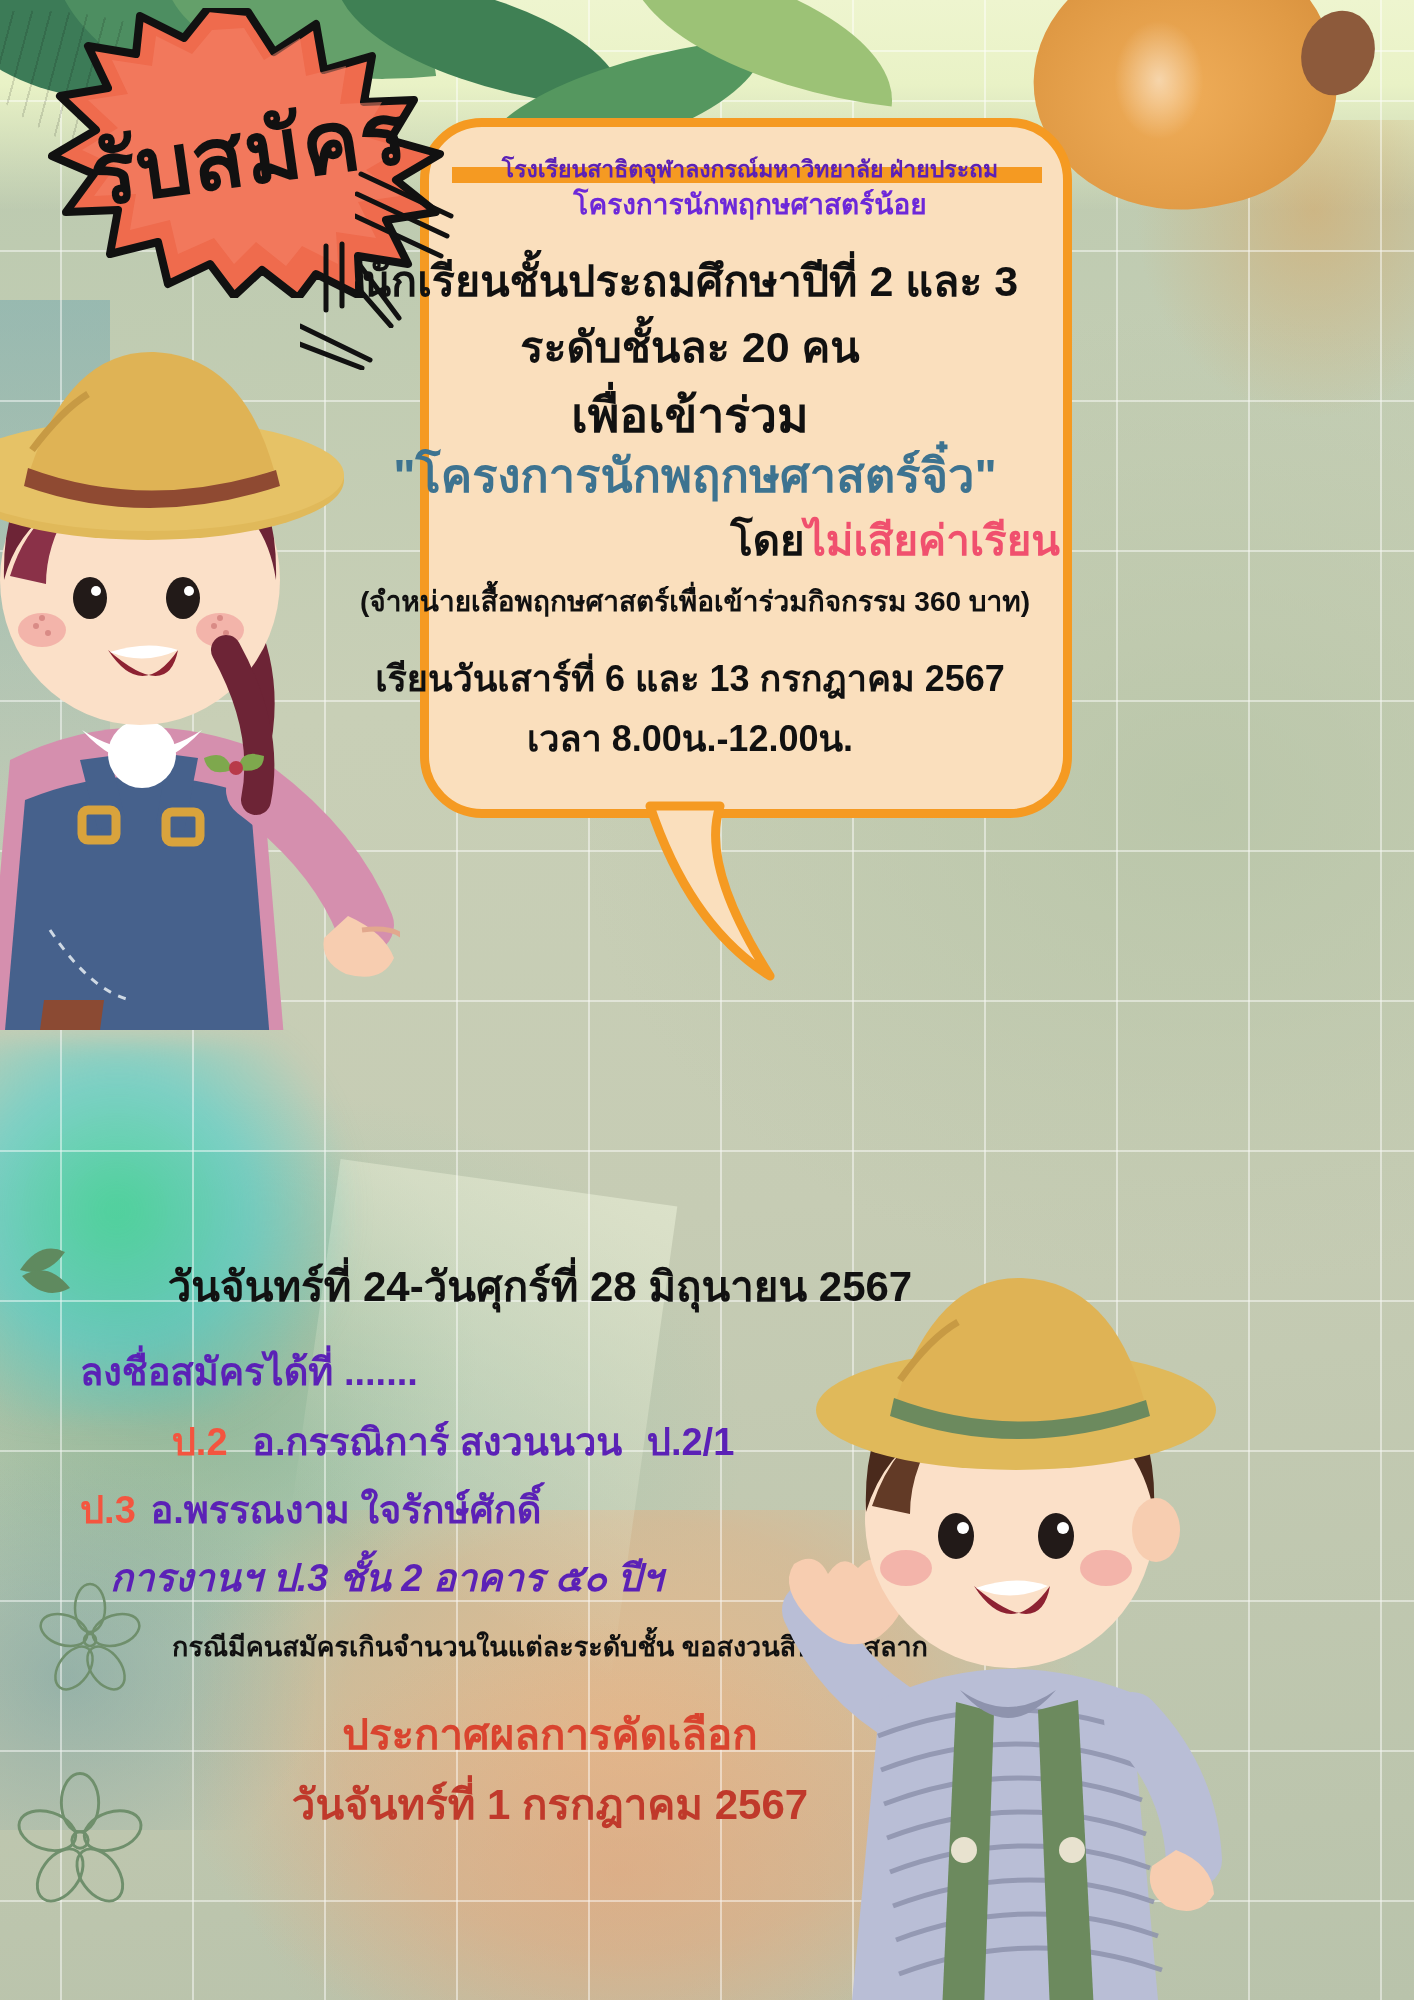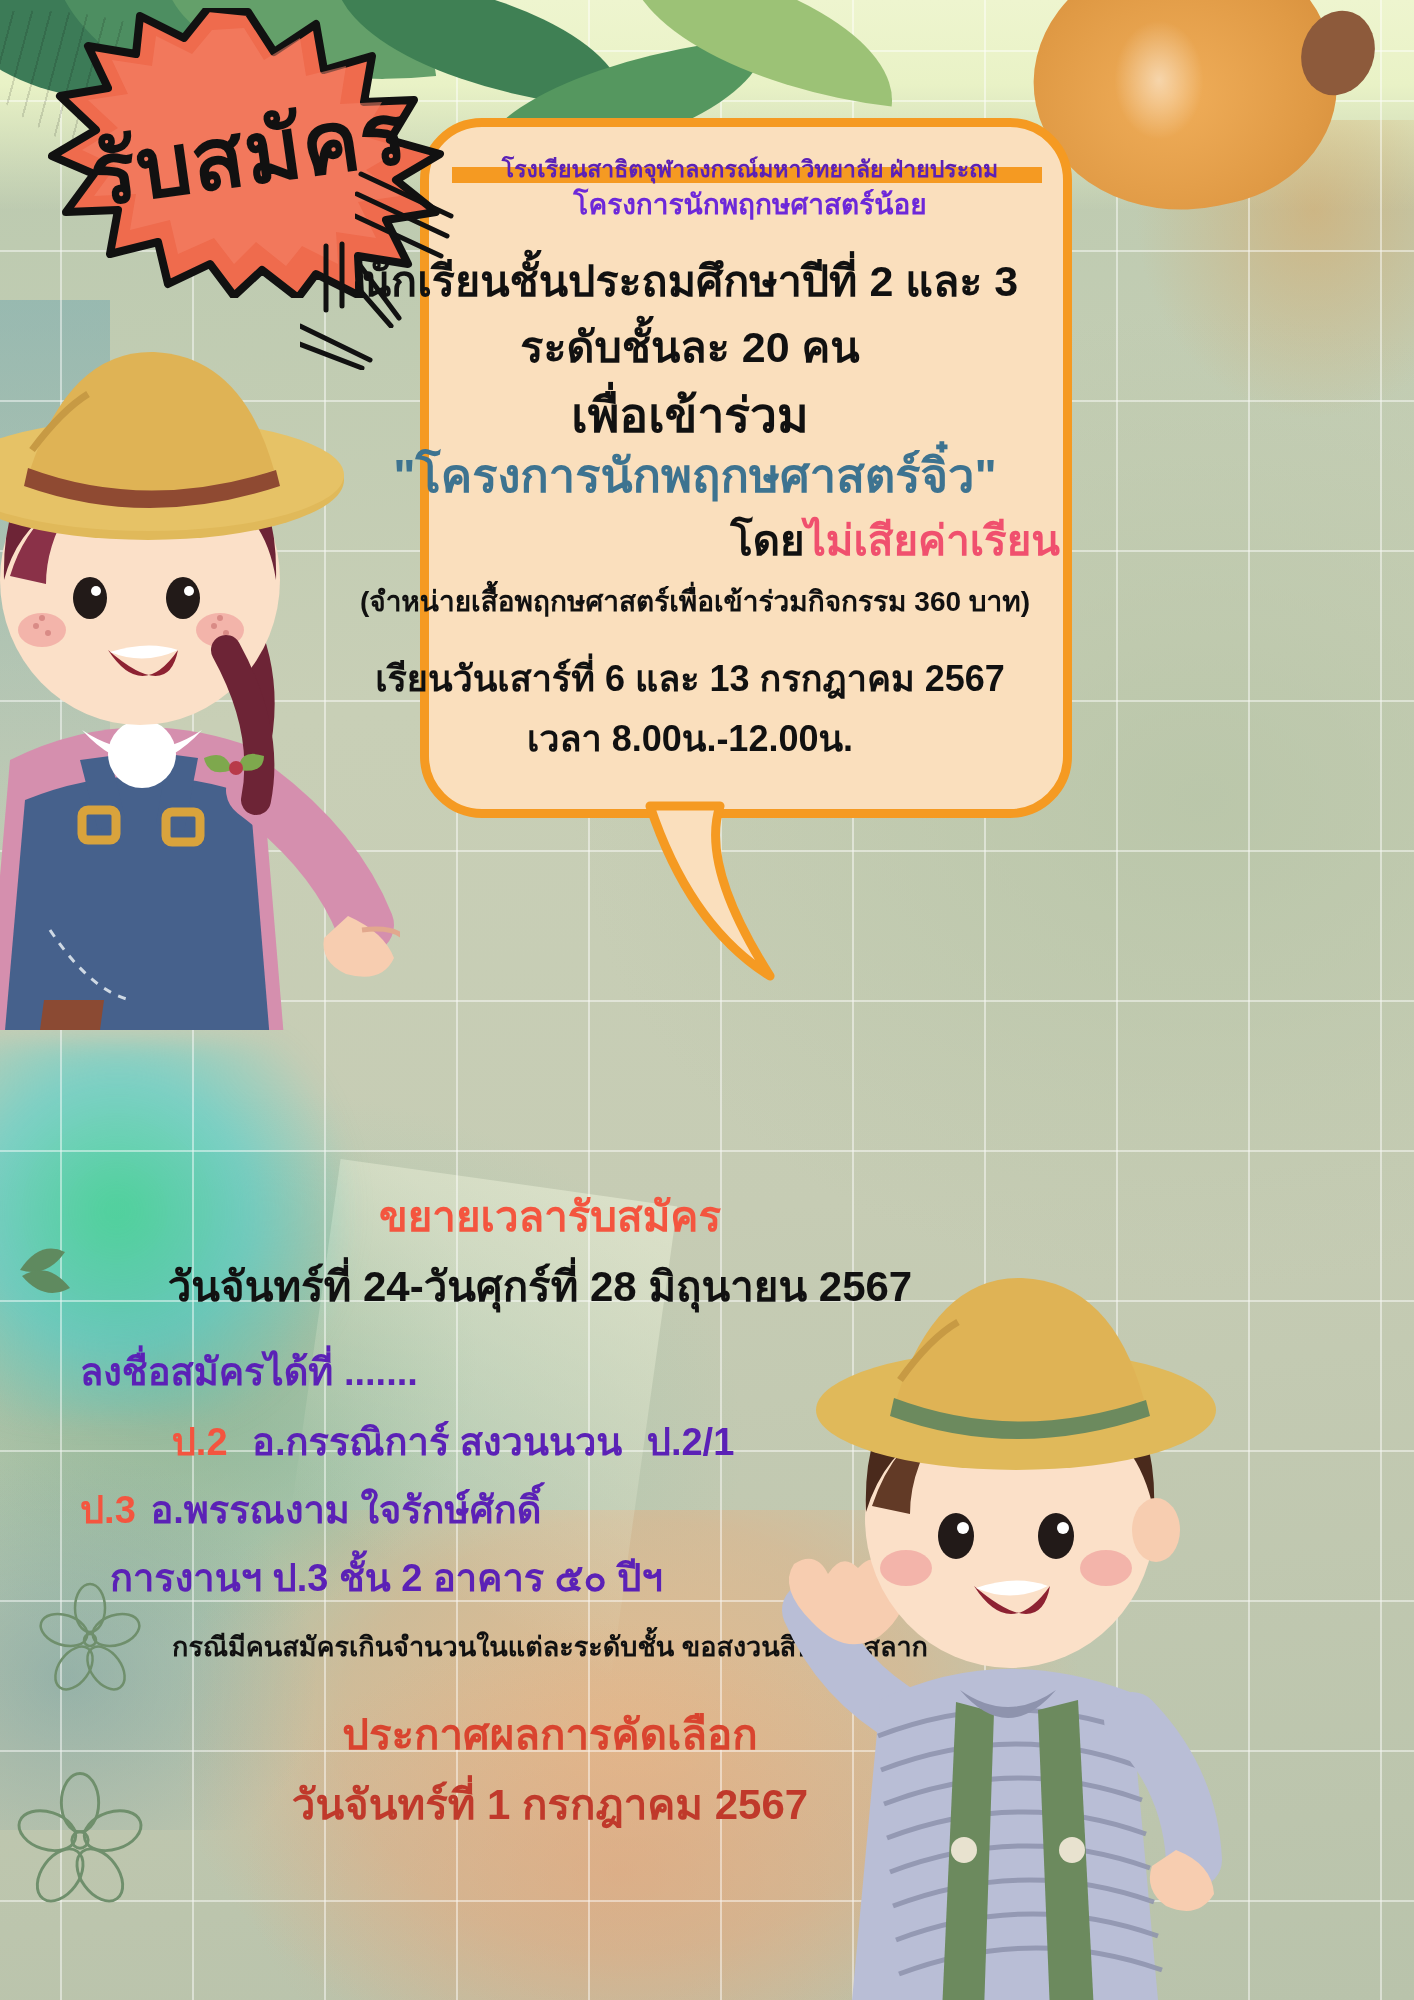--- a/index.html
+++ b/index.html
@@ -207,20 +207,21 @@
   }
   .row-p3 {
     left: 20px; top: 1488px; width: 820px; text-align: left;
     font-size: 38px; font-weight: bold; color: #5b21b6;
     padding-left: 60px;
   }
   .row-place {
     left: 20px; top: 1556px; width: 880px; text-align: left;
     font-size: 38px; font-weight: bold; color: #5b21b6;
     padding-left: 90px;
+    font-style: italic;
   }
   .grade-tag { color: #f4553f; }
 
   .note-line {
     left: 10px; top: 1632px; width: 1080px;
     font-size: 27px; font-weight: bold; color: #111;
   }
   .announce-head {
     left: 200px; top: 1710px; width: 700px;
     font-size: 42px; font-weight: bold; color: #d9442f;
@@ -385,21 +386,20 @@
   <div class="t school-line">โรงเรียนสาธิตจุฬาลงกรณ์มหาวิทยาลัย ฝ่ายประถม</div>
   <div class="t lead1">นักเรียนชั้นประถมศึกษาปีที่ 2 และ 3</div>
   <div class="t lead2">ระดับชั้นละ 20 คน</div>
   <div class="t lead3">เพื่อเข้าร่วม</div>
   <div class="t proj-title">"โครงการนักพฤกษศาสตร์จิ๋ว"</div>
   <div class="t free-line"><span>โดย</span><span class="hl">ไม่เสียค่าเรียน</span></div>
   <div class="t fee-line">(จำหน่ายเสื้อพฤกษศาสตร์เพื่อเข้าร่วมกิจกรรม 360 บาท)</div>
   <div class="t date-line">เรียนวันเสาร์ที่ 6 และ 13 กรกฎาคม 2567</div>
   <div class="t time-line">เวลา 8.00น.-12.00น.</div>
 
-  <div class="t extend-head">ขยายเวลารับสมัคร</div>
   <div class="t extend-date">วันจันทร์ที่ 24-วันศุกร์ที่ 28 มิถุนายน 2567</div>
 
   <div class="t signup-label">ลงชื่อสมัครได้ที่ .......</div>
 
   <div class="t row-p2">
     <span class="grade-tag" style="margin-right: 14px;">ป.2</span>
     <span style="margin-right: 14px;">อ.กรรณิการ์ สงวนนวน</span>
     <span style="margin-right: 14px;">ป.2/1</span>
   </div>
 

